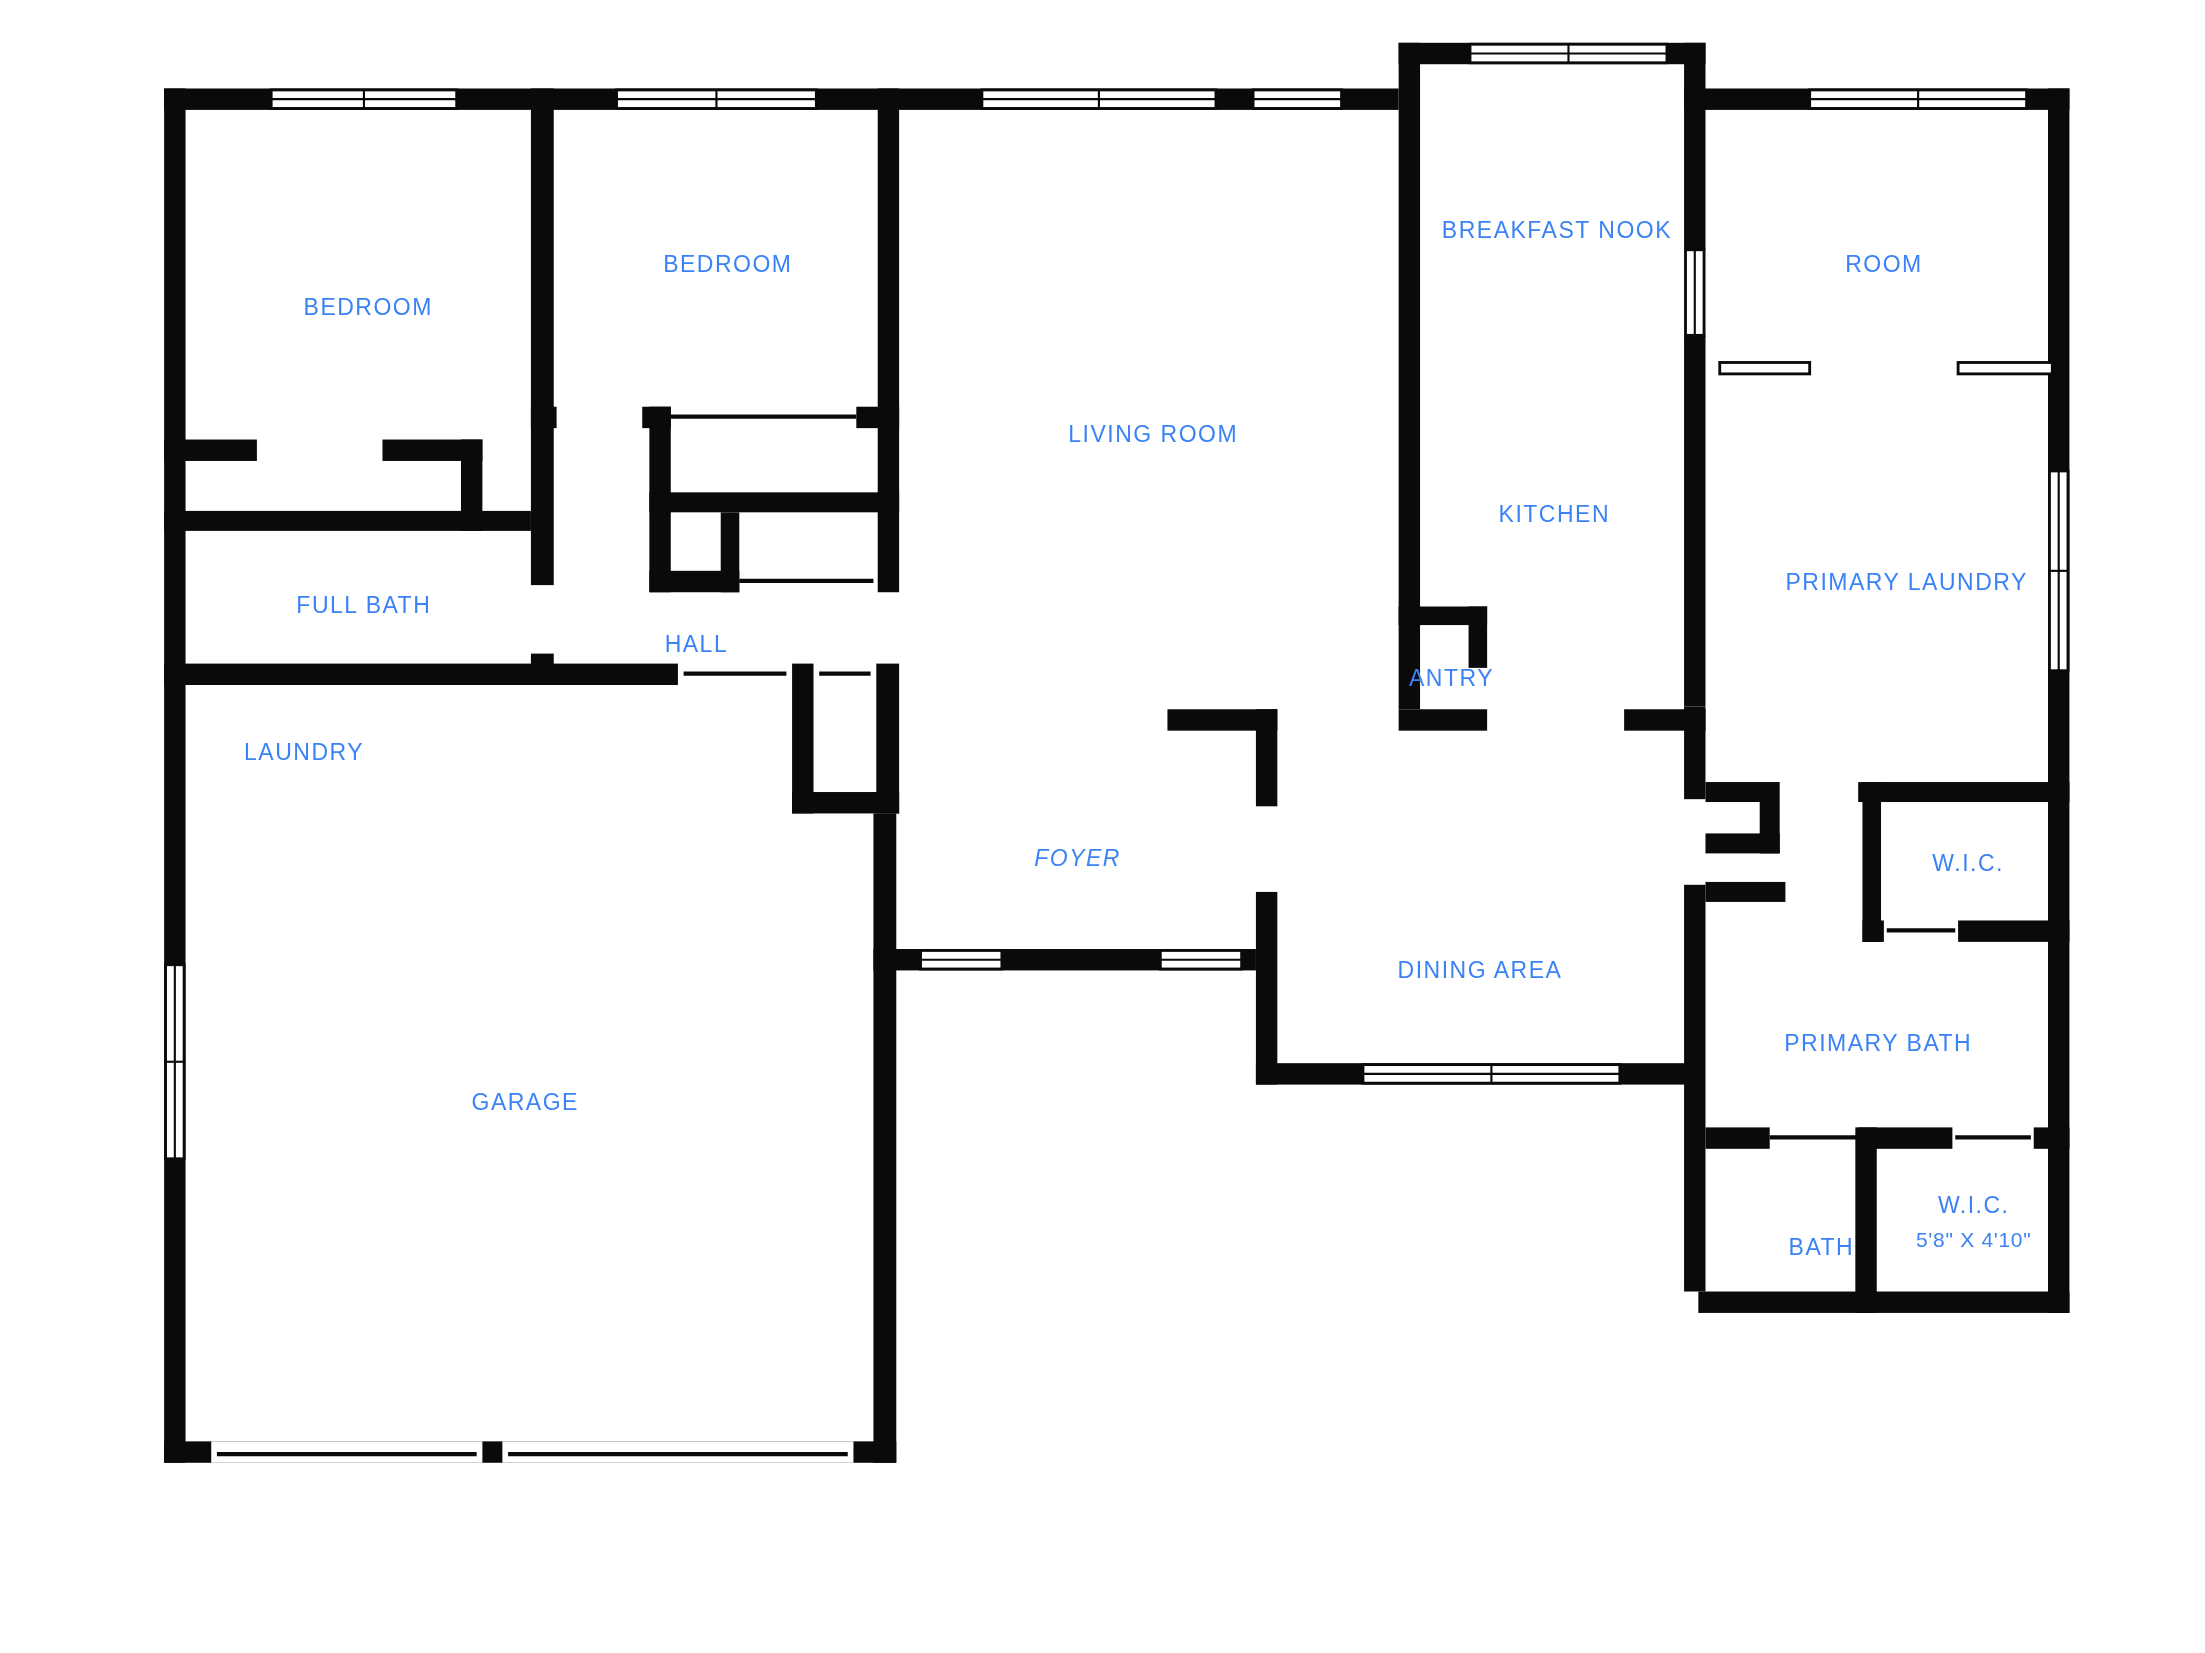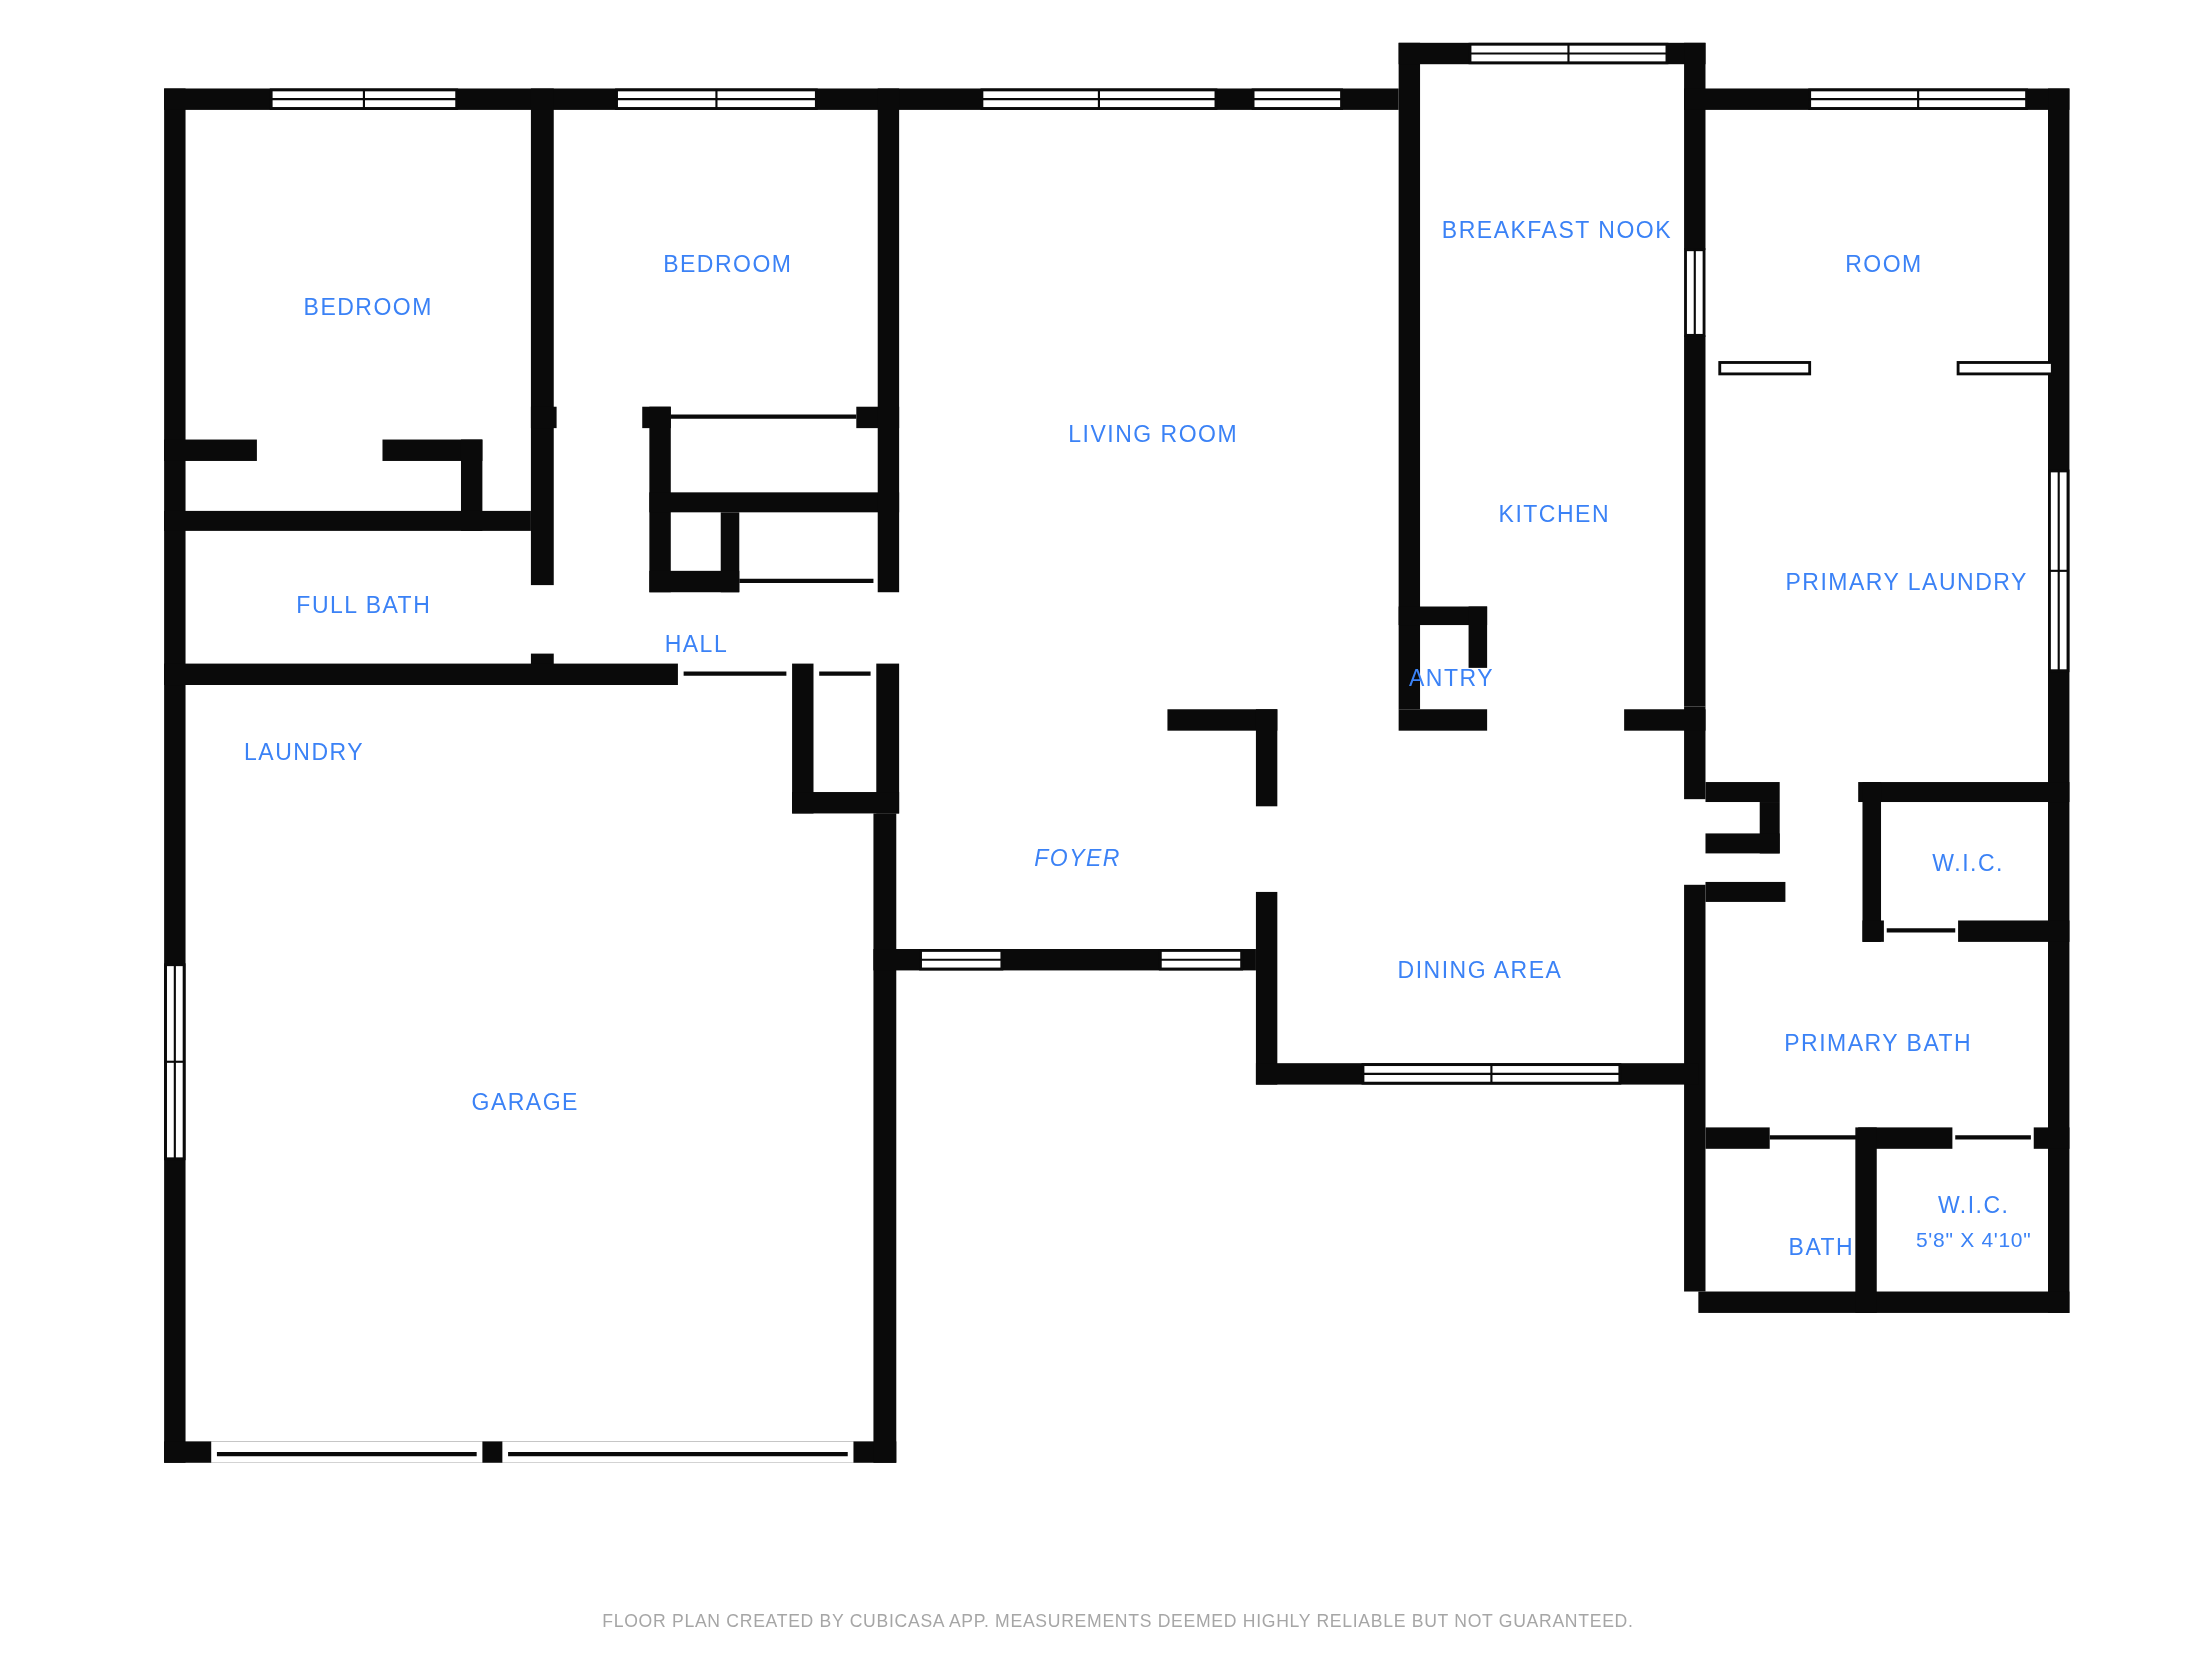--- a/index.html
+++ b/index.html
@@ -184,16 +184,15 @@
     <div class="room-label" style="left:89.26%;top:52.20%;">W.I.C.</div>
     <div class="room-label" style="left:85.18%;top:63.07%;">PRIMARY BATH</div>
     <div class="room-label" style="left:23.82%;top:66.61%;text-align:right;">GARAGE</div>
     <div class="room-label two-line" style="left:89.51%;top:73.90%;">
       <span>W.I.C.</span>
       <span class="dims">5'8" X 4'10"</span>
     </div>
     <div class="room-label" style="left:80.97%;top:75.41%;margin-left:36px;">BATH</div>
   </div>
 
-  <div class="footer">FLOOR PLAN CREATED BY CUBICASA APP. MEASUREMENTS DEEMED HIGHLY RELIABLE BUT NOT GUARANTEED.</div>
 
 </div>
 
 
 </body></html>

